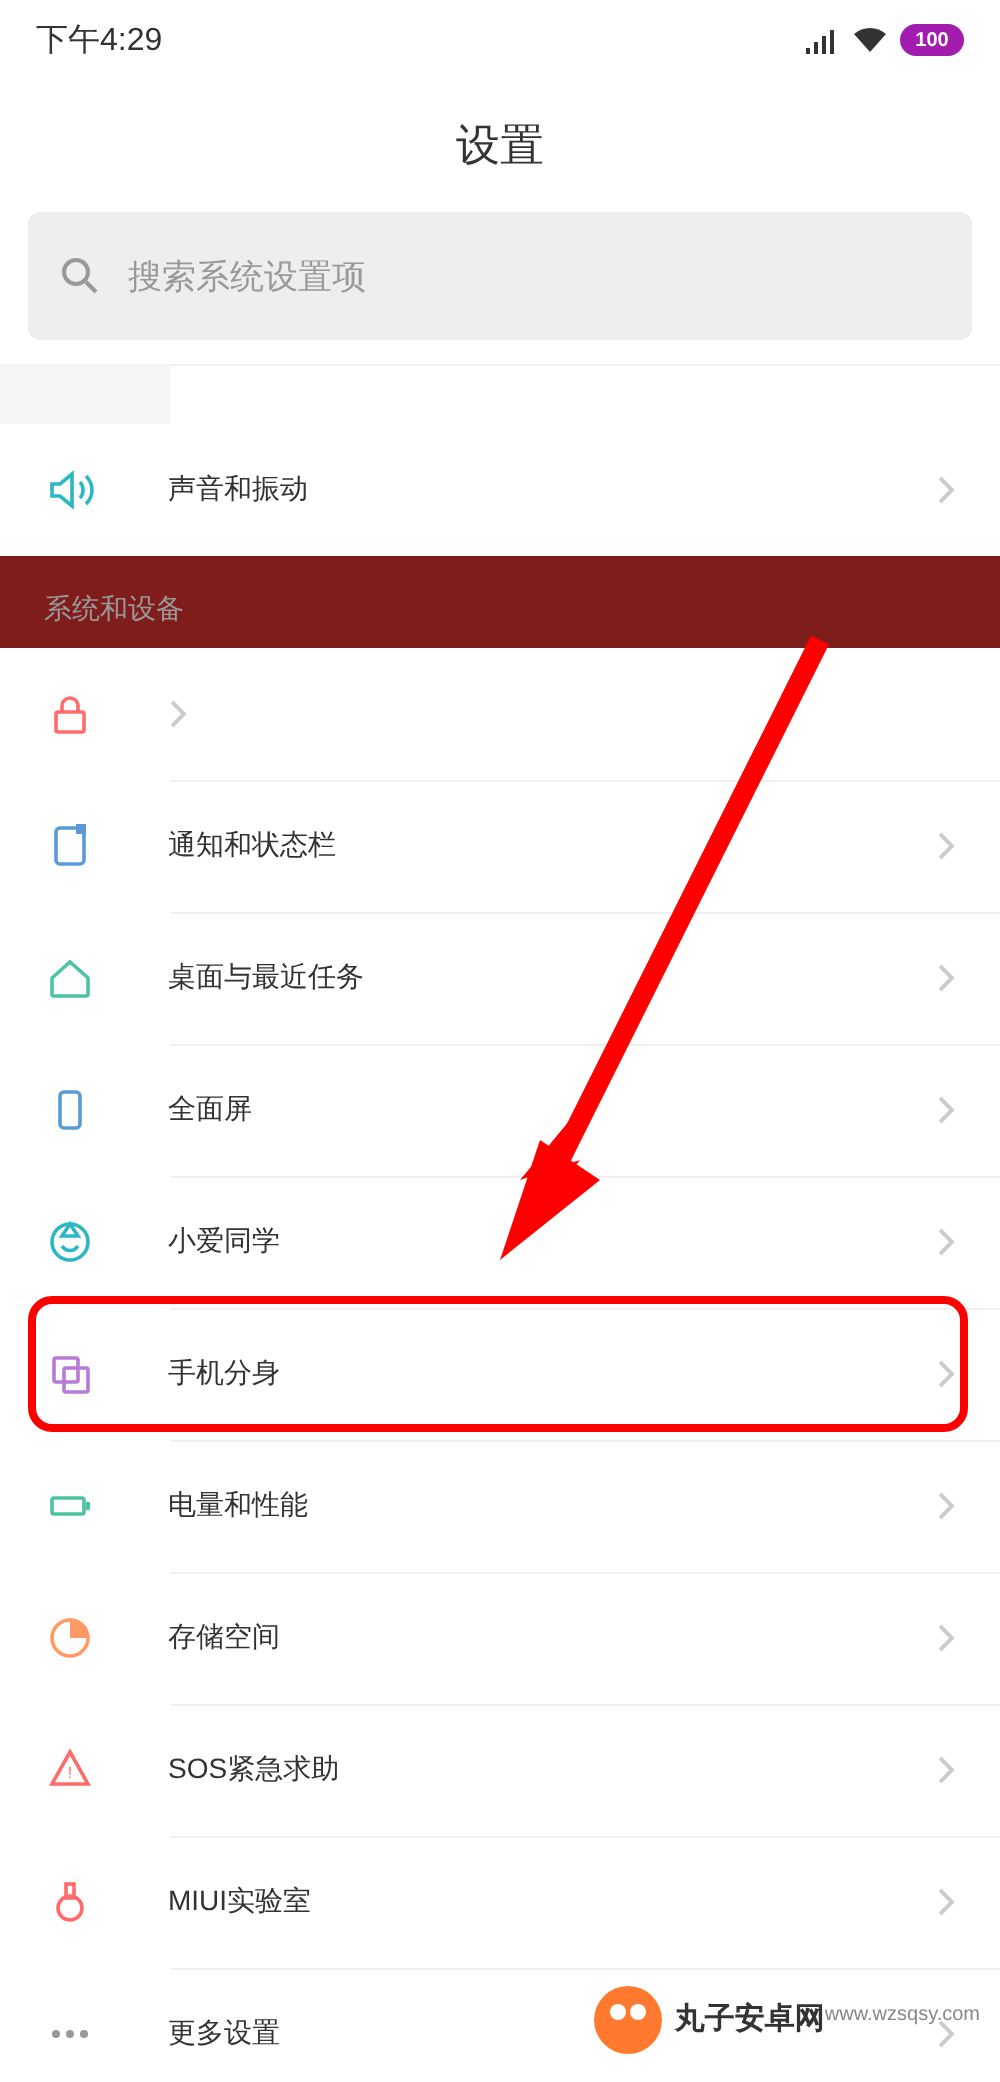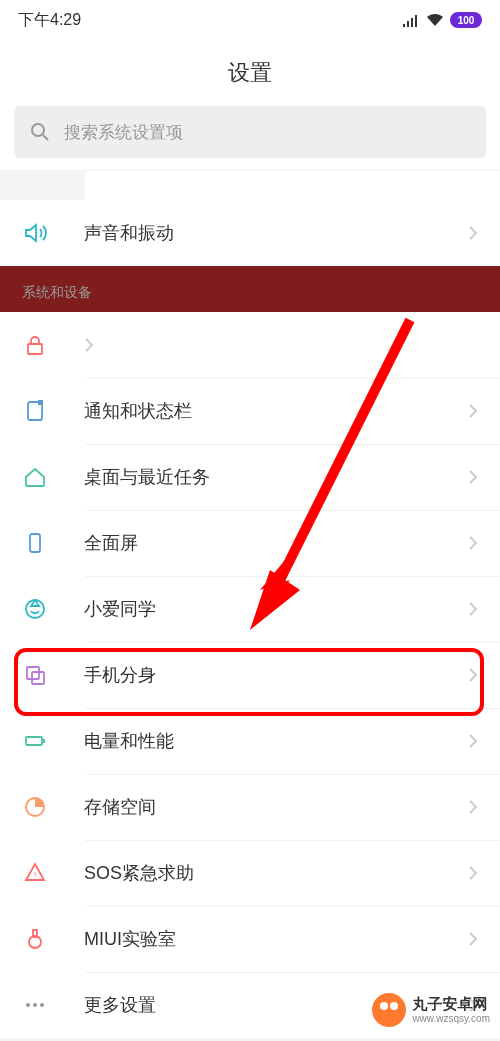--- a/index.html
+++ b/index.html
@@ -20,41 +20,41 @@
       background: #fff;
       font-size: 16px;
       color: #333;
     }
     .status-left { font-weight: 500; }
     .status-right { display: flex; align-items: center; gap: 6px; }
     .signal-icon { width: 18px; height: 14px; }
     .wifi-icon { width: 18px; height: 14px; }
     .battery {
       width: 32px; height: 16px;
-      background: #6d28d9;
+      background: #a21caf;
       border-radius: 8px;
       display: flex;
       align-items: center;
       justify-content: center;
       font-size: 10px;
       color: #fff;
       font-weight: bold;
     }
     .header {
       background: #fff;
       text-align: center;
       padding: 18px 16px 18px;
       font-size: 22px;
       font-weight: 500;
       color: #333;
     }
     .search-box {
       background: #eeeeee;
       margin: 0 14px 10px;
-      height: 52px;
+      height: 64px;
       border-radius: 6px;
       display: flex;
       align-items: center;
       padding: 12px 16px;
       gap: 14px;
     }
     .search-icon { width: 20px; height: 20px; flex-shrink: 0; }
     .search-placeholder { color: #999; font-size: 17px; }
     .white-block { background: #fff; }
     .partial-item {
@@ -90,21 +90,21 @@
       width: 26px;
       height: 26px;
       margin-right: 36px;
       flex-shrink: 0;
       display: flex;
       align-items: center;
       justify-content: center;
     }
     .item-label {
       flex: 1;
-      font-size: 18px;
+      font-size: 14px;
       color: #333;
     }
     .chevron {
       width: 10px;
       height: 16px;
       flex-shrink: 0;
     }
     .highlight-box {
       position: absolute;
       border: 4px solid #ff0000;
@@ -134,21 +134,21 @@
     }
     .wm-logo::before, .wm-logo::after {
       content: "";
       position: absolute;
       width: 8px; height: 8px;
       background: #fff;
       border-radius: 50%;
     }
     .wm-logo::before { top: 9px; left: 8px; }
     .wm-logo::after { top: 9px; right: 8px; }
-    .wm-text { display: flex; flex-direction: column; line-height: 1.1; }
+    .wm-text { display: flex; flex-direction: row; line-height: 1.1; }
     .wm-title { font-size: 15px; font-weight: bold; color: #333; }
     .wm-url { font-size: 10px; color: #888; }
   </style>
 </head>
 <body>
 
 <div class="status-bar">
   <div class="status-left">下午4:29</div>
   <div class="status-right">
     <svg class="signal-icon" viewBox="0 0 18 14">

